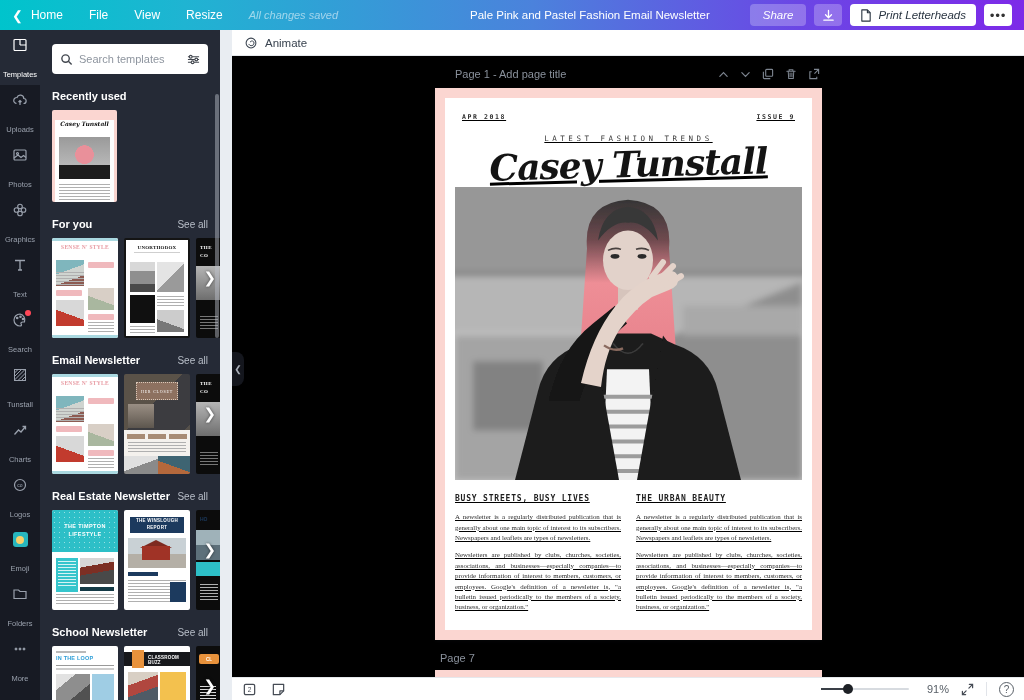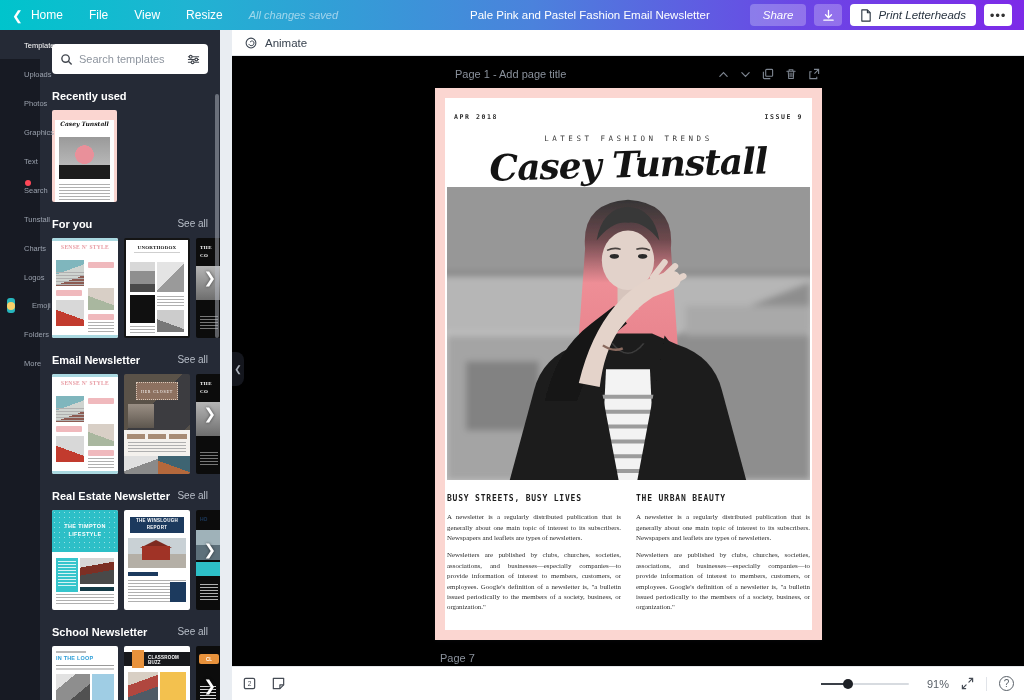--- a/index.html
+++ b/index.html
@@ -20,36 +20,36 @@
     font-size:11.5px; cursor:pointer;font-style:italic; }
   .tb-btn.trans { background:rgba(255,255,255,.25); color:#fff; padding:0 13px; }
   .tb-btn.icon-only { width:28px; padding:0; }
   .tb-btn.white { background:#fff; color:#2a3542; padding:0 10px; gap:6px; font-weight:500; }
   .tb-btn.more { background:#fff; color:#333; width:28px; padding:0; font-size:13px; letter-spacing:1px; }
   .tb-row { display:flex; align-items:center; gap:8px; }
 
   
   .rail { position:absolute; left:0; top:30px; width:40px; height:670px; background:#171a23; z-index:25;
     display:flex; flex-direction:column; }
-  .rail-item { width:40px; padding:7px 7px 6px; display:flex; flex-direction:row; align-items:center; gap:17px;
+  .rail-item { width:40px; padding:7px 0 6px; display:flex; flex-direction:column; align-items:center; gap:17px;
     color:#9aa1ad; cursor:pointer; position:relative; }
   .rail-item .lbl { font-size:7.5px; }
   .rail-item.active { background:#252a36; color:#fff; }
   .rail-item svg { stroke:#9aa1ad; }
   .rail-item.active svg { stroke:#fff; }
   .badge-dot { position:absolute; top:5px; right:9px; width:6px; height:6px; border-radius:50%; background:#ff4757; }
   .emoji-sq { width:15px; height:15px; border-radius:3px; background:#27b6bd; display:flex; align-items:center; justify-content:center; }
   .emoji-sq i { width:8px; height:8px; border-radius:50%; background:#f8d06a; display:block; }
 
   
   .panel { position:absolute; left:40px; top:30px; width:180px; height:670px; background:#252a36; z-index:24; overflow:hidden; }
   .search-box { margin:14px 12px 0; height:30px; background:#fff; border-radius:4px; display:flex; align-items:center; padding:0 8px; gap:6px; }
   .search-box input { border:0; outline:0; flex:1; font-size:11px; color:#333; min-width:0; font-family:"Liberation Sans",sans-serif; }
   .search-box input::placeholder { color:#8e959f; }
-  .sec-head { display:flex; justify-content:space-between; align-items:flex-start; margin:16px 12px 8px; }
+  .sec-head { display:flex; justify-content:space-between; align-items:center; margin:16px 12px 8px; }
   .sec-title { color:#fff; font-size:11px; font-weight:bold; }
   .see-all { color:#b9bfc9; font-size:10px; cursor:pointer; }
   .section { position:relative; }
   .row { display:flex; gap:6px; margin-left:12px; width:172px; overflow:hidden; }
   .thumb { width:66px; height:100px; border-radius:2px; background:#fff; position:relative; overflow:hidden; flex:none; cursor:pointer; }
   .thumb.ru { width:65px; height:92px; }
   .next-btn { position:absolute; right:4px; top:50%; transform:translateY(-50%); color:#fff; font-size:15px;
     text-shadow:0 0 3px rgba(0,0,0,.6); cursor:pointer; z-index:3; }
   .panel-scrollbar { position:absolute; right:1px; top:64px; width:4px; height:244px; border-radius:2px; background:rgba(190,196,206,.45); }
   .collapse-tab { position:absolute; left:232px; top:352px; width:12px; height:34px; background:#14161d;
@@ -146,29 +146,29 @@
 
   .tm-sch3 { background:#49c4d4; background-image:radial-gradient(rgba(255,255,255,.45) 12%,transparent 13%); background-size:5px 5px; }
   .tm-sch3 .lab { position:absolute; left:3px; top:8px; width:20px; height:10px; background:#e8923c; border-radius:2px; color:#fff; font-size:4.5px; font-weight:bold; display:flex; align-items:center; justify-content:center; }
   .tm-sch3 .tx { position:absolute; left:4px; top:40px; width:16px; height:26px; background-image:repeating-linear-gradient(to bottom,#fff 0 1px,transparent 1px 3px); opacity:.85; }
 
   
   .main { position:absolute; left:232px; top:30px; width:792px; height:670px; display:flex; flex-direction:column; }
   .toolbar { height:26px; background:#fff; border-bottom:1px solid #e5e8ec; display:flex; align-items:center; padding:0 12px; flex:none; }
   .animate-btn { display:flex; align-items:center; gap:7px; color:#39434f; font-size:11.5px; cursor:pointer; }
   .canvas { flex:1; position:relative; background:#000000; overflow:hidden; }
-  .statusbar { height:34px; background:#fff; border-top:1px solid #e5e8ec; display:flex; align-items:center; justify-content:space-between; padding:0 10px; flex:none; }
+  .statusbar { height:23px; background:#fff; border-top:1px solid #e5e8ec; display:flex; align-items:center; justify-content:space-between; padding:0 10px; flex:none; }
 
   .page-head { position:absolute; left:203px; top:12px; width:387px; display:flex; align-items:center; justify-content:space-between; }
   .page-head .plabel { color:#8a919c; font-size:11px; margin-left:20px; cursor:text; }
   .page-icons { display:flex; align-items:center; gap:11px; margin-right:2px; }
   .page-icons svg { cursor:pointer; }
 
   .page1 { position:absolute; left:203px; top:32px; width:387px; height:552px; background:#fbd6d1; padding:10px; box-shadow:0 1px 4px rgba(40,50,60,.15); }
-  .sheet { background:#fff; width:100%; height:100%; overflow:hidden; padding:0 2px; }
+  .sheet { background:#fff; width:100%; height:100%; overflow:hidden; padding:0 10px;text-decoration:underline; }
   .nl-meta { display:flex; justify-content:space-between; padding:15px 7px 0; font-family:"DejaVu Sans Mono",monospace; font-size:6.5px; font-weight:bold; letter-spacing:1.6px; color:#2c2c2c; }
   .nl-tagline { text-align:center; margin-top:13px; font-family:"DejaVu Sans Mono",monospace; font-size:7.5px; letter-spacing:3.5px; color:#3a3a3a; }
   .nl-title { text-align:center; font-family:"DejaVu Serif",serif; font-style:italic; font-weight:bold; font-size:36px; line-height:1.15; color:#141414; margin-top:1px; transform:rotate(-1.5deg); letter-spacing:-1px; }
   .nl-photo { display:block; width:100%; height:293px; margin-top:2px; }
   .nl-cols { display:flex; gap:15px; margin-top:14px; }
   .nl-col { flex:1; }
   .nl-col h4 { font-family:"DejaVu Sans Mono",monospace; font-size:8px; font-weight:bold; letter-spacing:.8px; color:#1d1d1d; margin-bottom:9px; }
   .nl-col p { font-family:"Liberation Serif",serif; font-size:6.9px; line-height:1.5; color:#2d2d2d; text-align:justify; margin-bottom:7px; }
 
   .page2-head { position:absolute; left:208px; top:596px; color:#8a919c; font-size:11px; }

